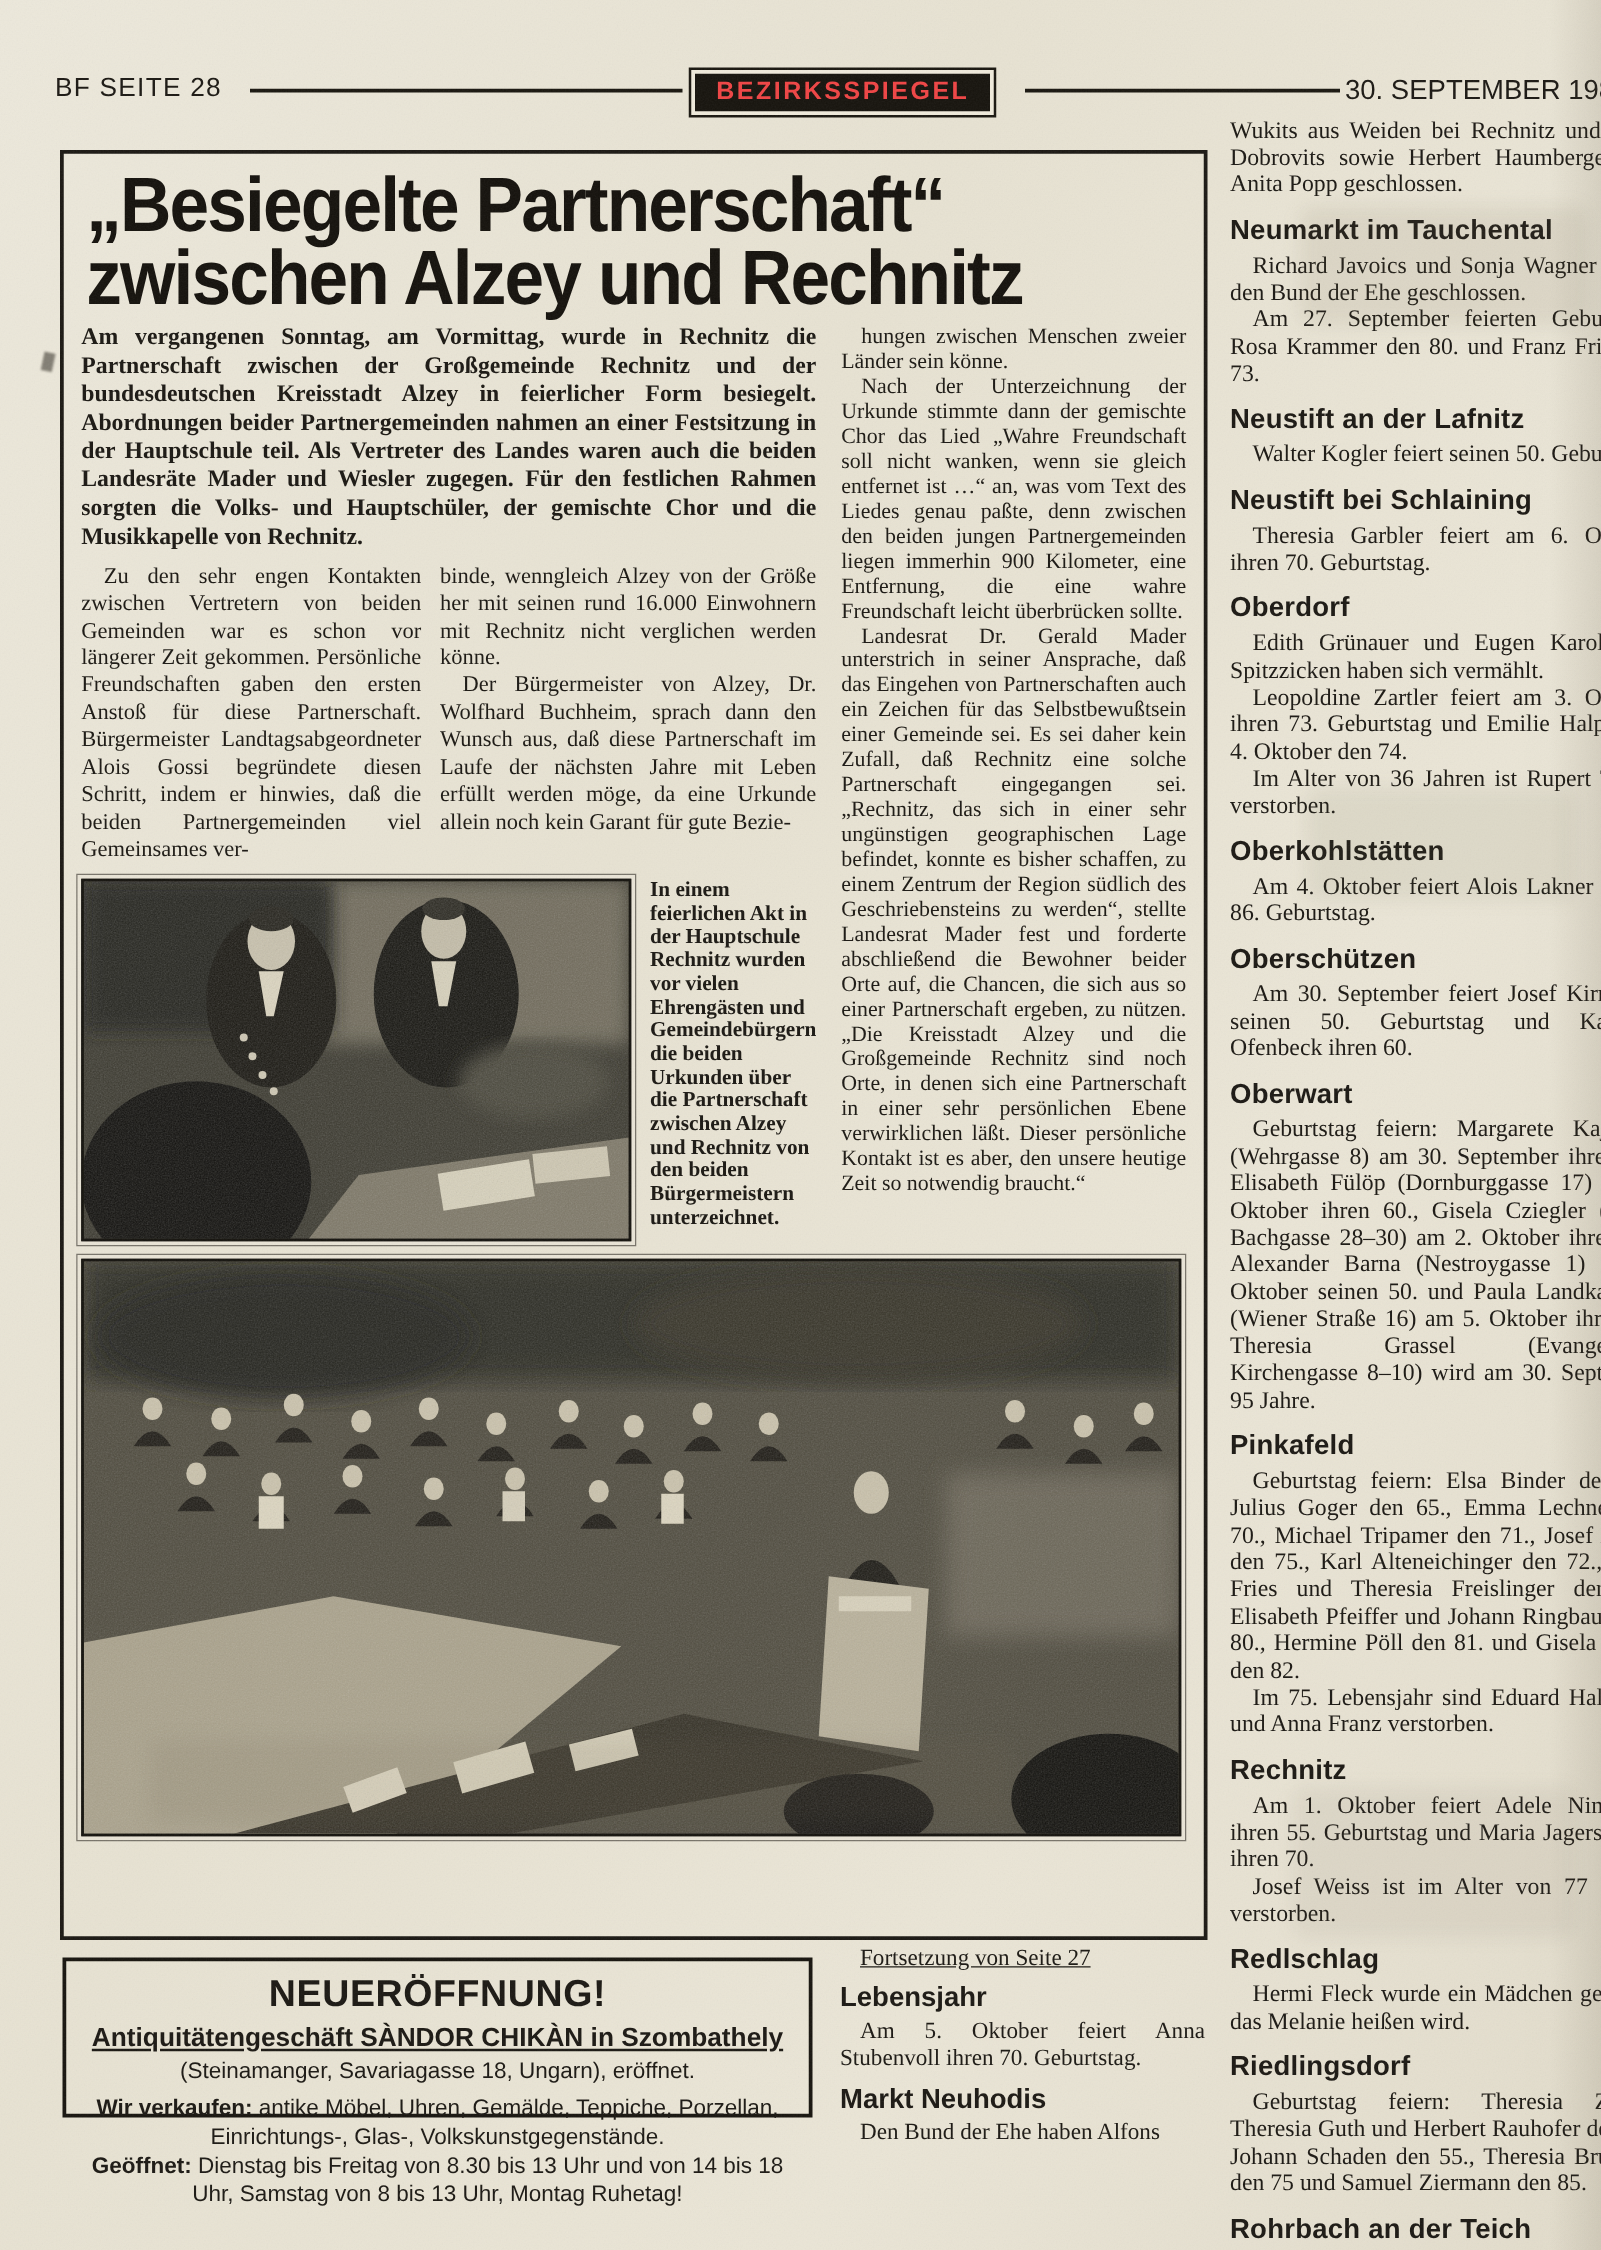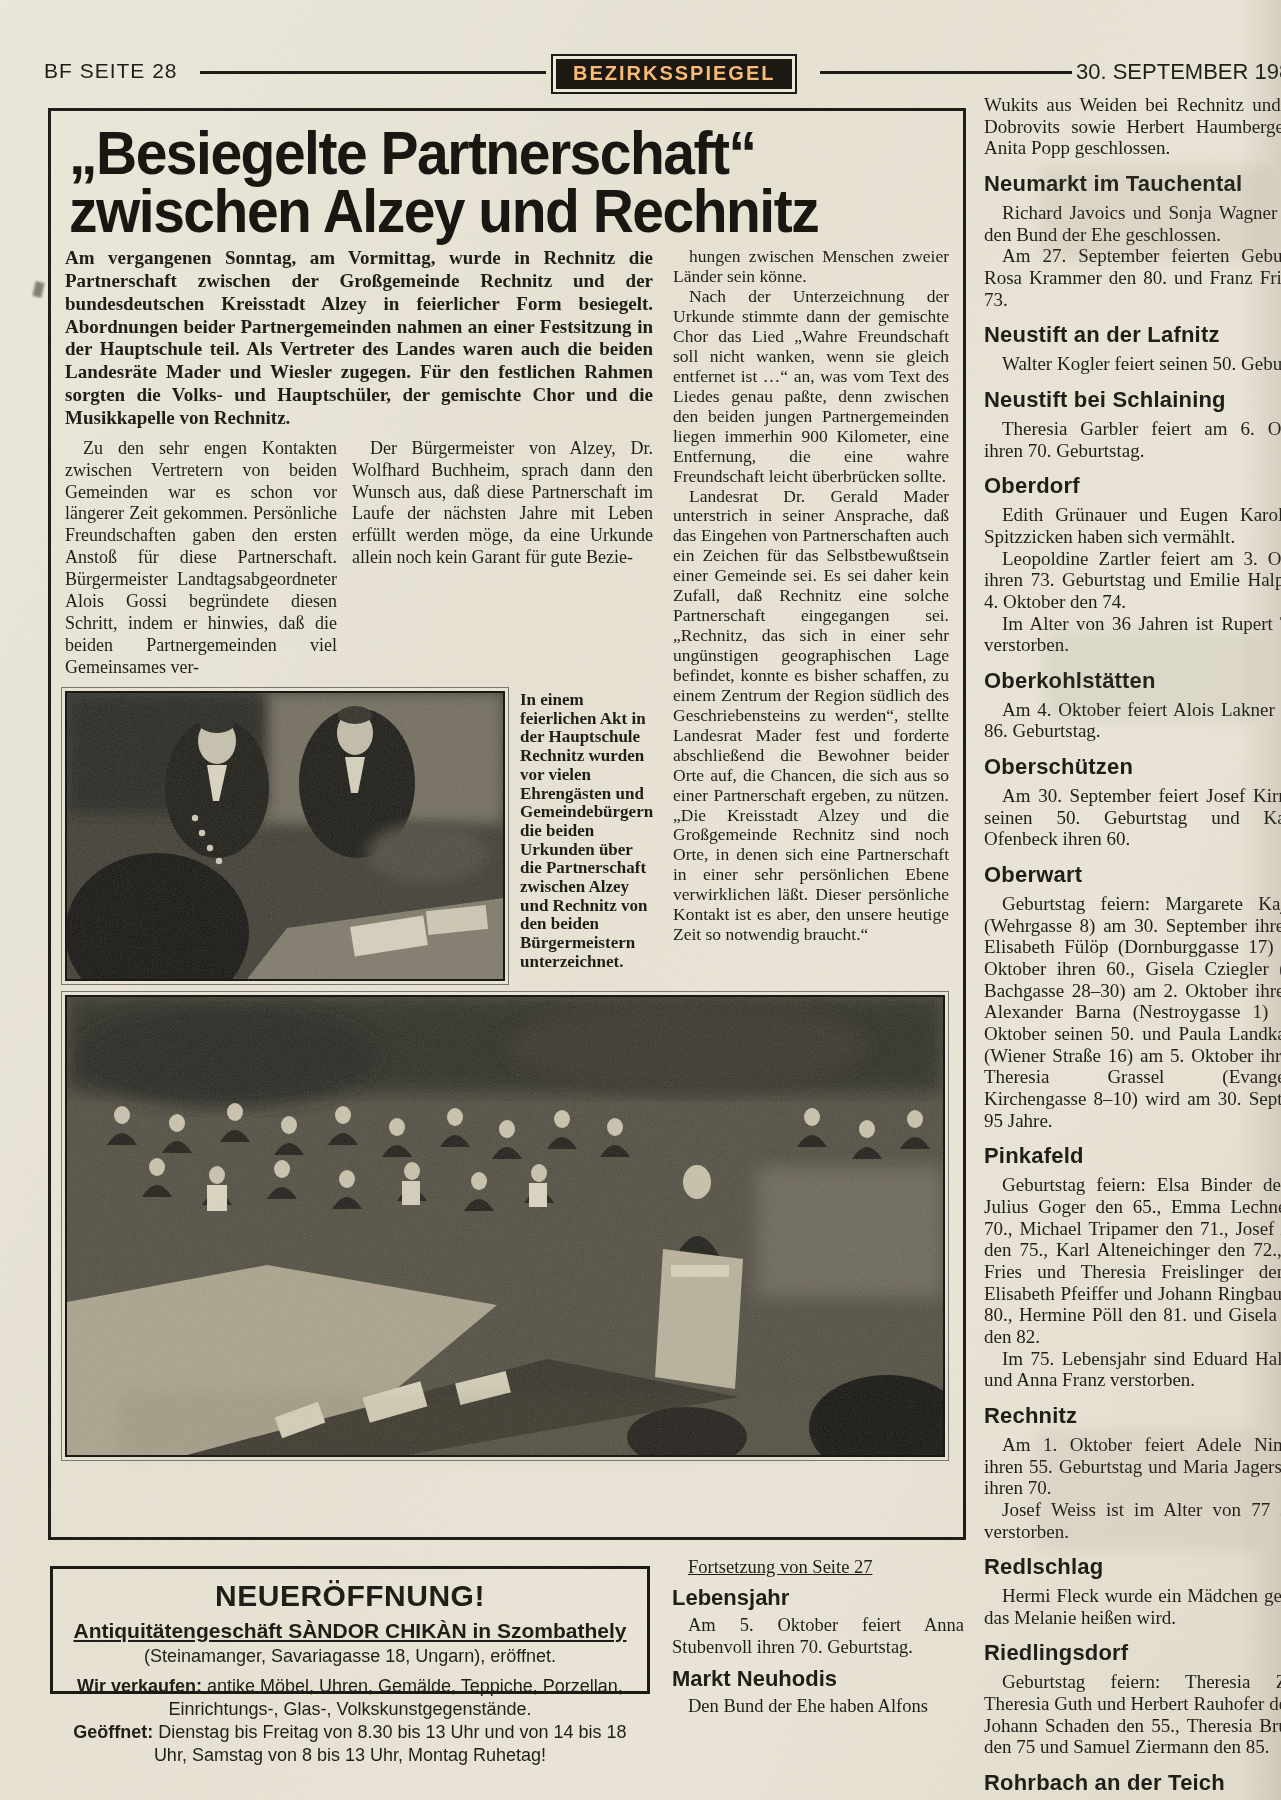--- a/index.html
+++ b/index.html
@@ -5,25 +5,25 @@
   html,body{margin:0;padding:0;background:#8a857a;}
   .page{position:relative;width:1281px;height:1800px;overflow:hidden;color:#1b1813;
     background:linear-gradient(115deg,#ece8db 0%,#e7e2d2 38%,#eae5d6 70%,#e2dccb 100%);
     font-family:"Liberation Serif", serif;}
   
   .ph-left{position:absolute;left:44px;top:59px;font:400 21px "Liberation Sans",sans-serif;letter-spacing:1px;}
   .rule{position:absolute;top:71px;height:3px;background:#19160f;}
   .rule-l{left:200px;width:346px;}
   .rule-r{left:820px;width:252px;}
   .masthead{position:absolute;left:551px;top:54px;border:2px solid #19160f;padding:3px;background:#efeadb;}
-  .masthead-inner{background:#16130d;color:#fdba74;font:bold 20px "Liberation Sans",sans-serif;
+  .masthead-inner{background:#16130d;color:#ef4444;font:bold 20px "Liberation Sans",sans-serif;
     letter-spacing:2px;padding:3px 17px 4px;}
   .ph-right{position:absolute;left:1076px;top:59px;font:400 22px "Liberation Sans",sans-serif;white-space:nowrap;}
   
-  .article-box{position:absolute;left:48px;top:108px;width:918px;height:1432px;box-sizing:border-box;
+  .article-box{position:absolute;left:48px;top:120px;width:918px;height:1432px;box-sizing:border-box;
     border:3px solid #1b1813;padding:8px 14px 10px;}
   h1{font:bold 57px/1.02 "Liberation Sans",sans-serif;letter-spacing:-1.5px;margin:2px 0 10px 4px;color:#14110c;}
   h1 span{display:block;transform:scaleY(1.08);transform-origin:top left;}
   .art-row{display:flex;gap:20px;}
   .left23{width:588px;flex:none;}
   .lead{font:bold 19px/1.2 "Liberation Serif",serif;text-align:justify;margin:0 0 8px;}
   .twocol{display:flex;gap:15px;}
   .c1{width:272px;flex:none;}
   .c2{flex:1;}
   .twocol p{font:18px/1.22 "Liberation Serif",serif;text-align:justify;margin:0;text-indent:18px;}
@@ -85,20 +85,21 @@
       <span>zwischen Alzey und Rechnitz</span>
     </h1>
     <div class="art-row">
       <div class="left23">
         <p class="lead">Am vergangenen Sonntag, am Vormittag, wurde in Rechnitz die Partnerschaft zwischen der Großgemeinde Rechnitz und der bundesdeutschen Kreisstadt Alzey in feierlicher Form besiegelt. Abordnungen beider Partnergemeinden nahmen an einer Festsitzung in der Hauptschule teil. Als Vertreter des Landes waren auch die beiden Landesräte Mader und Wiesler zugegen. Für den festlichen Rahmen sorgten die Volks- und Hauptschüler, der gemischte Chor und die Musikkapelle von Rechnitz.</p>
         <div class="twocol">
           <div class="c1">
             <p>Zu den sehr engen Kontakten zwischen Vertretern von beiden Gemeinden war es schon vor längerer Zeit gekommen. Persönliche Freundschaften gaben den ersten Anstoß für diese Partnerschaft. Bürgermeister Landtagsabgeordneter Alois Gossi begründete diesen Schritt, indem er hinwies, daß die beiden Partnergemeinden viel Gemeinsames ver-</p>
           </div>
           <div class="c2">
+            <p class="noind">binde, wenngleich Alzey von der Größe her mit seinen rund 16.000 Einwohnern mit Rechnitz nicht verglichen werden könne.</p>
             <p>Der Bürgermeister von Alzey, Dr. Wolfhard Buchheim, sprach dann den Wunsch aus, daß diese Partnerschaft im Laufe der nächsten Jahre mit Leben erfüllt werden möge, da eine Urkunde allein noch kein Garant für gute Bezie-</p>
           </div>
         </div>
         <div class="photo-row">
           <figure class="photo photo1">
             <svg viewBox="0 0 436 286" preserveAspectRatio="none">
               <defs>
                 <filter id="gr1">
                     <feTurbulence type="fractalNoise" baseFrequency="0.9" numOctaves="2"></feTurbulence>
                     <feColorMatrix type="saturate" values="0"></feColorMatrix>

